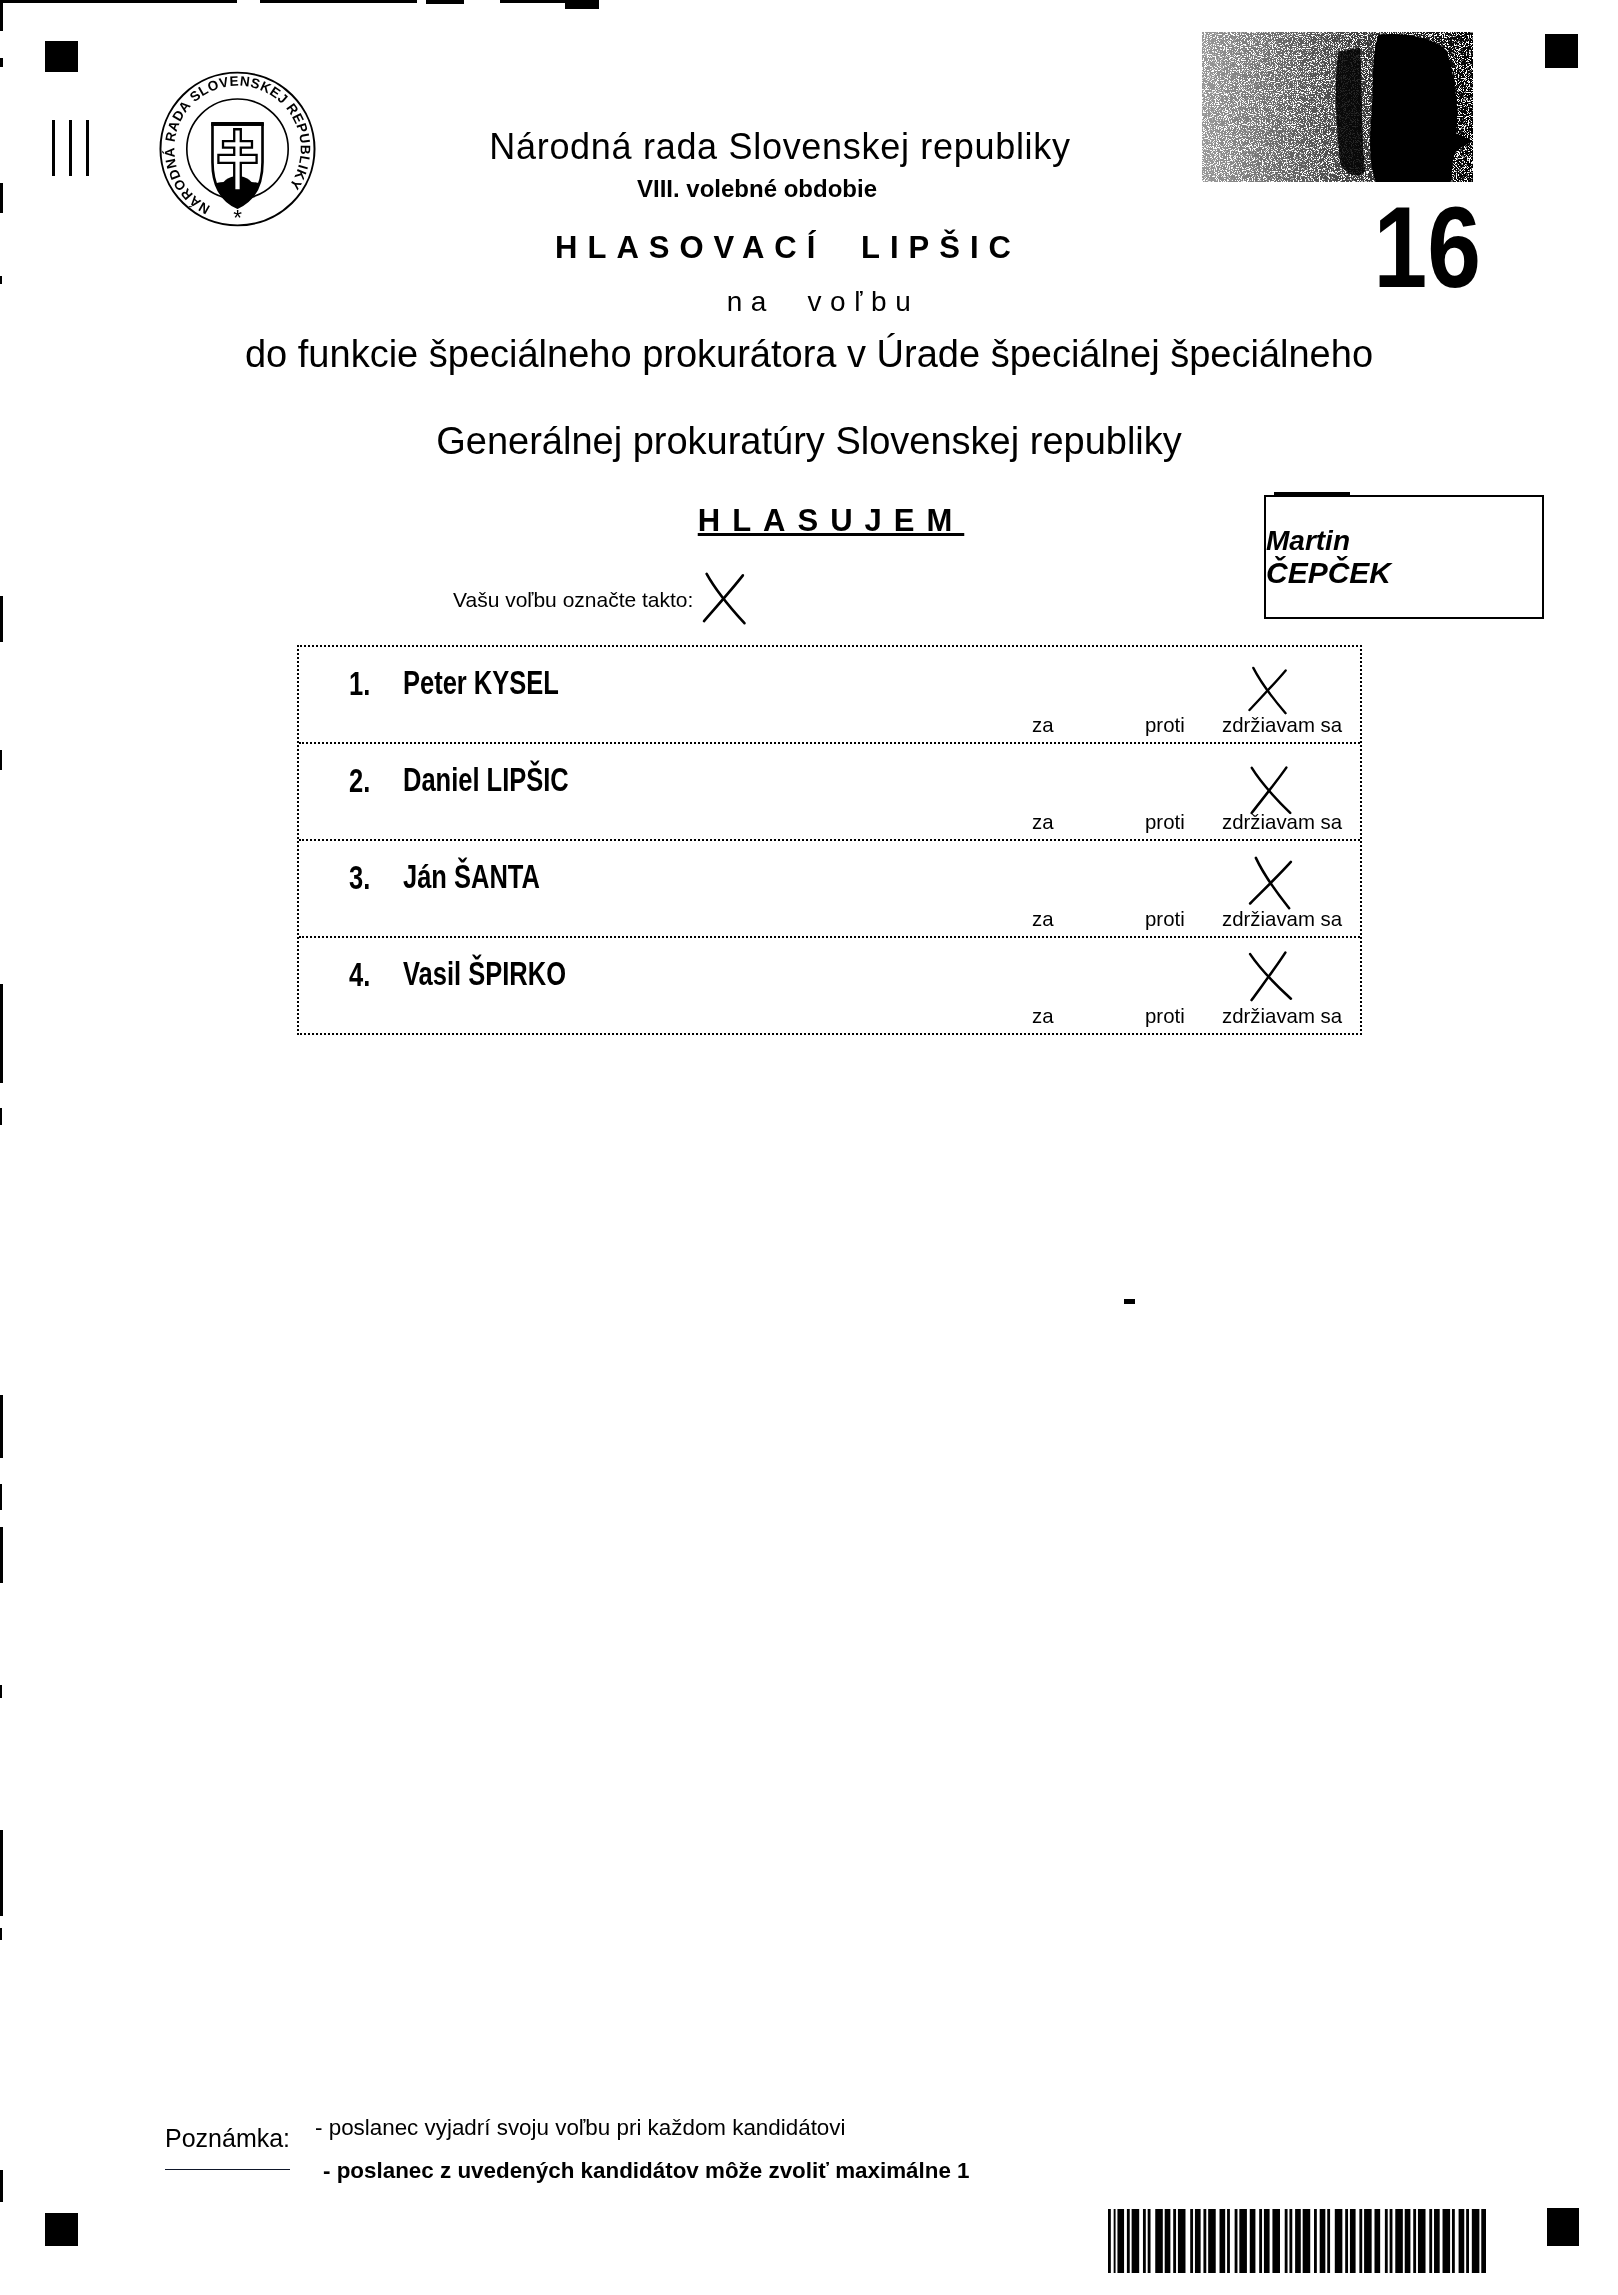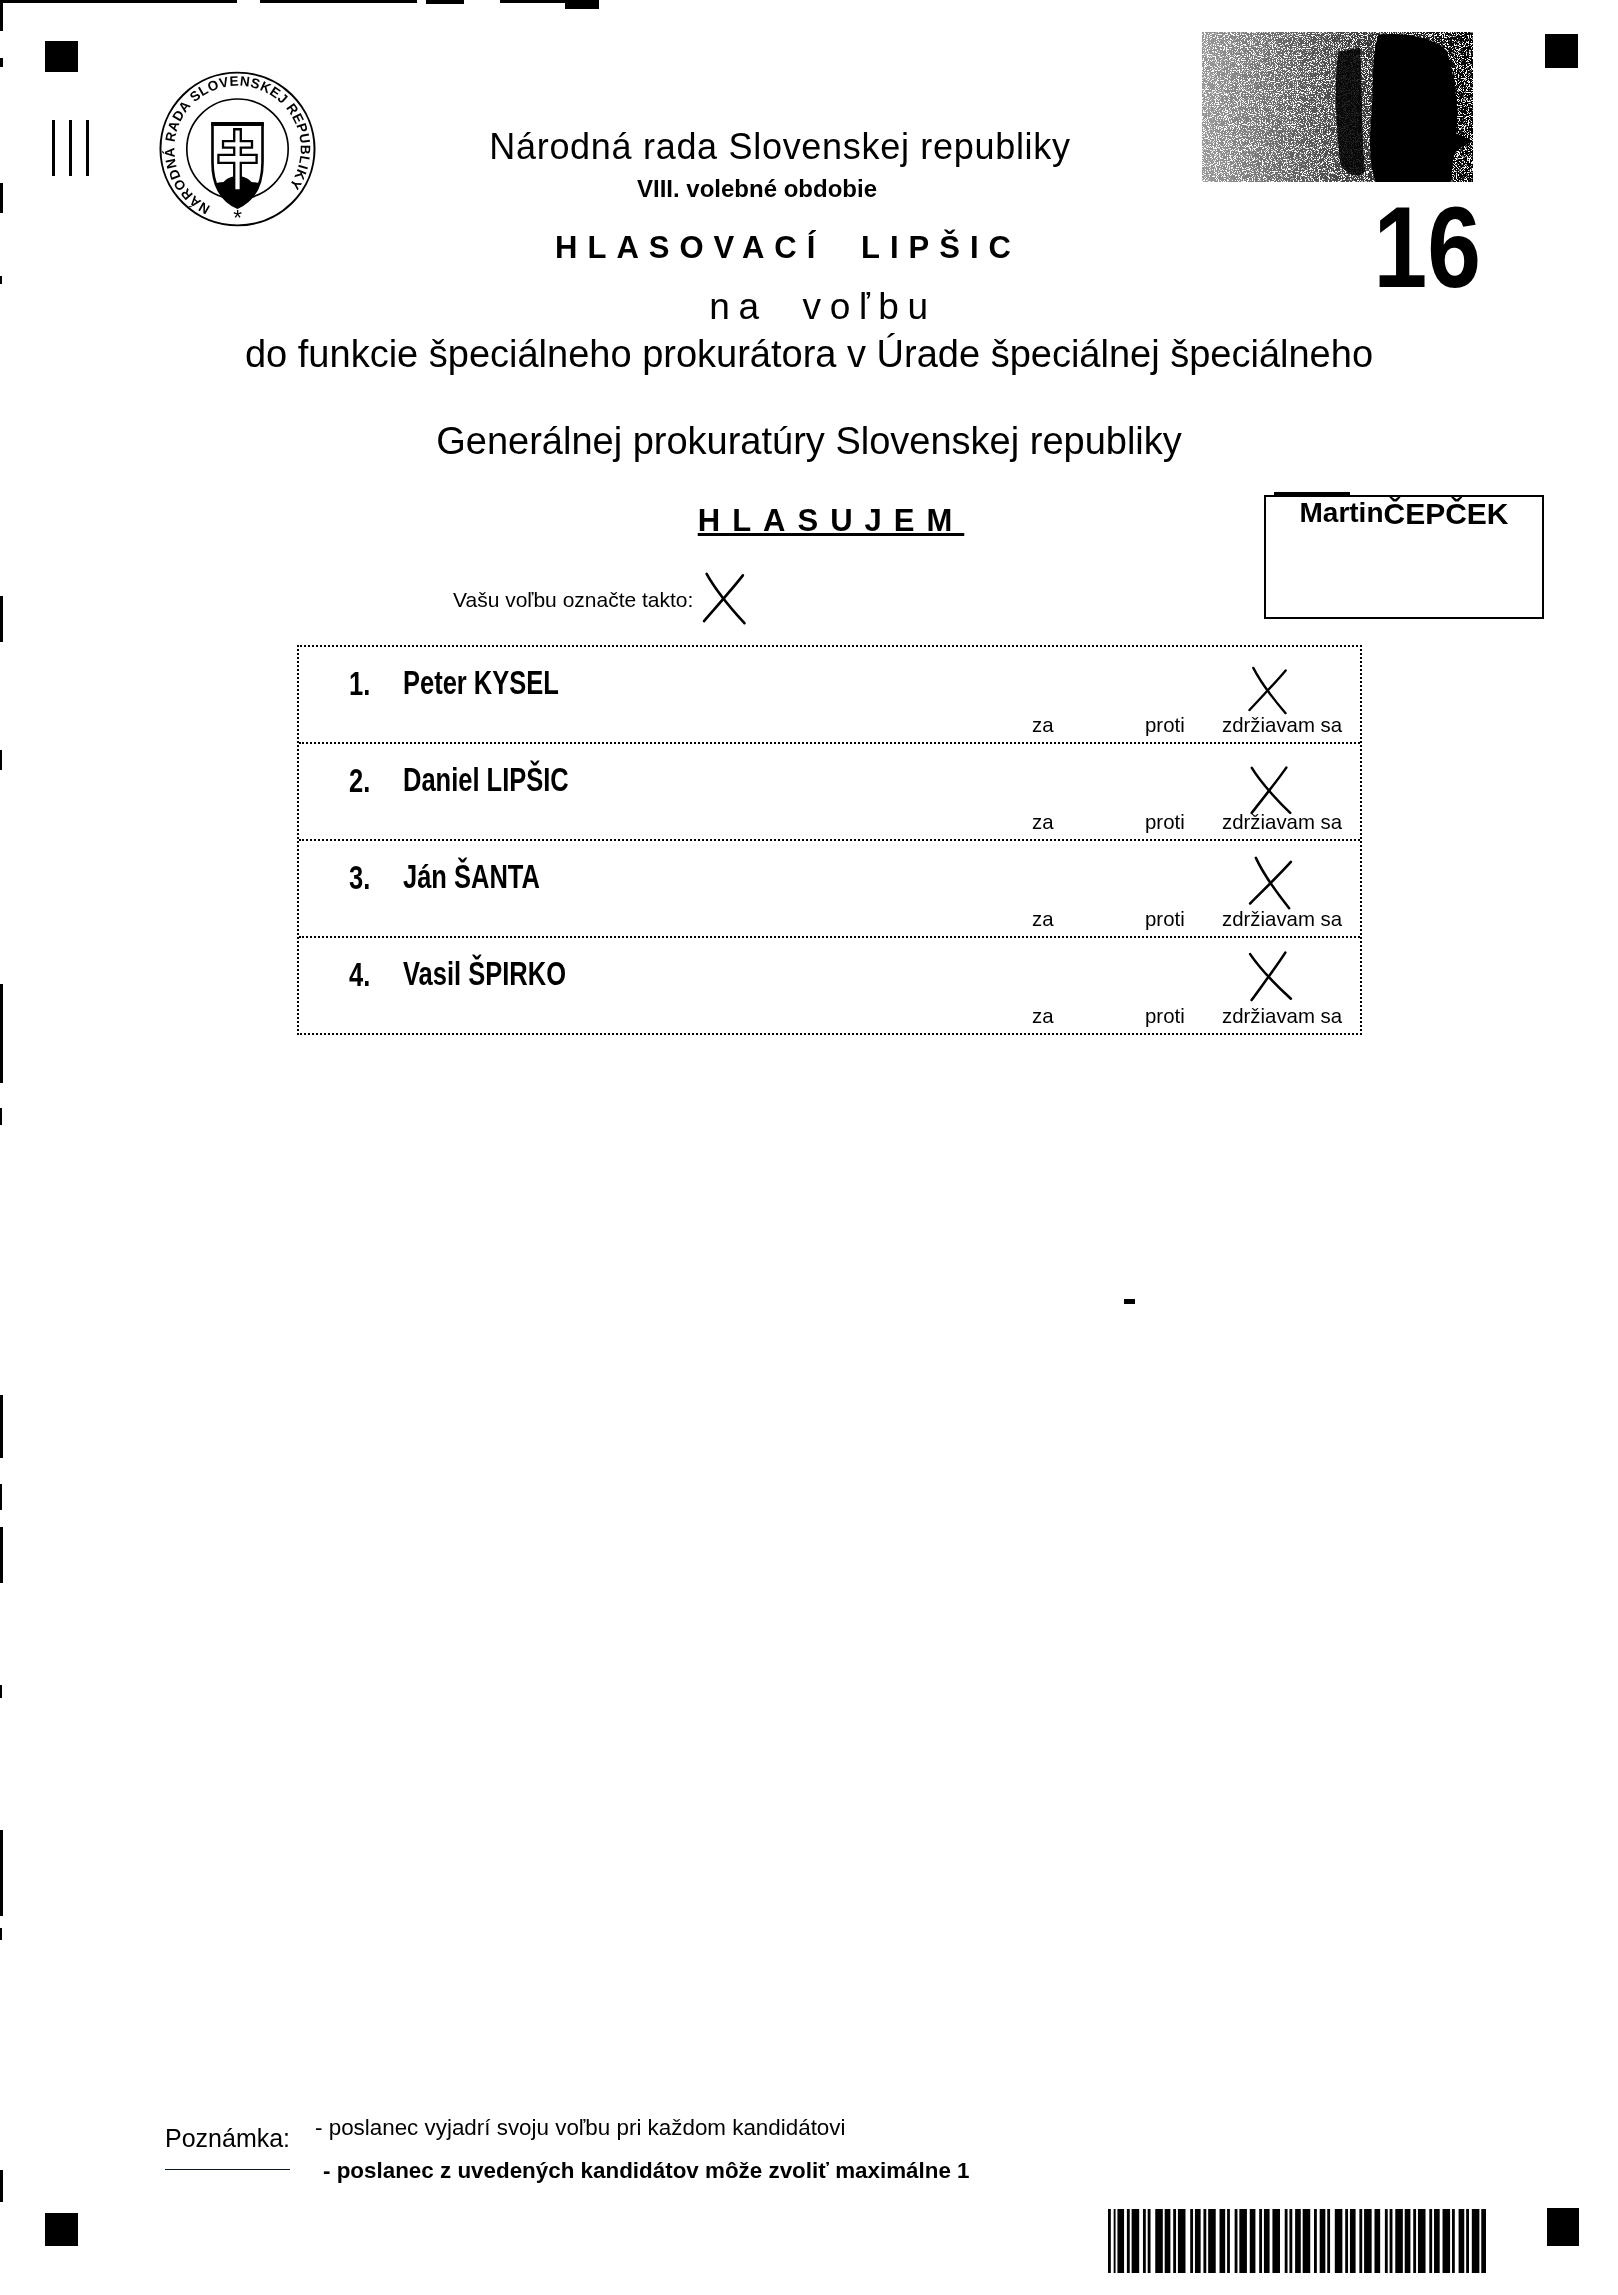--- a/index.html
+++ b/index.html
@@ -10,28 +10,29 @@
     font-family:"Liberation Sans", sans-serif;
     color:#000;
     overflow:hidden;
   }
   .abs{position:absolute;}
   .ink{background:#000;}
   .center-txt{transform:translateX(-50%);white-space:nowrap;}
   .t-institution{font-size:36px;letter-spacing:0.7px;}
   .t-term{font-size:24px;font-weight:bold;}
   .t-ballot-title{font-size:31px;font-weight:bold;letter-spacing:10px;word-spacing:17px;}
-  .t-ballot-sub{font-size:37px;letter-spacing:8.6px;word-spacing:16px;}
+  .t-ballot-sub{font-size:28px;letter-spacing:8.6px;word-spacing:16px;}
   .t-election{font-size:38px;}
   .t-hlasujem{font-size:31px;font-weight:bold;letter-spacing:12px;text-decoration:underline;}
   .t-mark-instr{font-size:21px;}
   .name-box{
     border:2.6px solid #000;
-    display:flex;flex-direction:row;justify-content:center;
+    display:flex;flex-direction:column;justify-content:center;
     line-height:1.12;
+    font-style:italic;
   }
   .name-box .fn{font-size:28px;font-weight:bold;}
   .name-box .ln{font-size:30px;font-weight:bold;}
   .cand-table{
     border:2px dotted #000;
     box-sizing:content-box;
   }
   .cand-row{position:relative;height:95px;border-bottom:2px dotted #000;}
   .cand-row:last-child{border-bottom:none;}
   .cand-num{position:absolute;left:50px;top:17px;font-size:34px;font-weight:bold;transform:scaleX(0.75);transform-origin:left top;}

